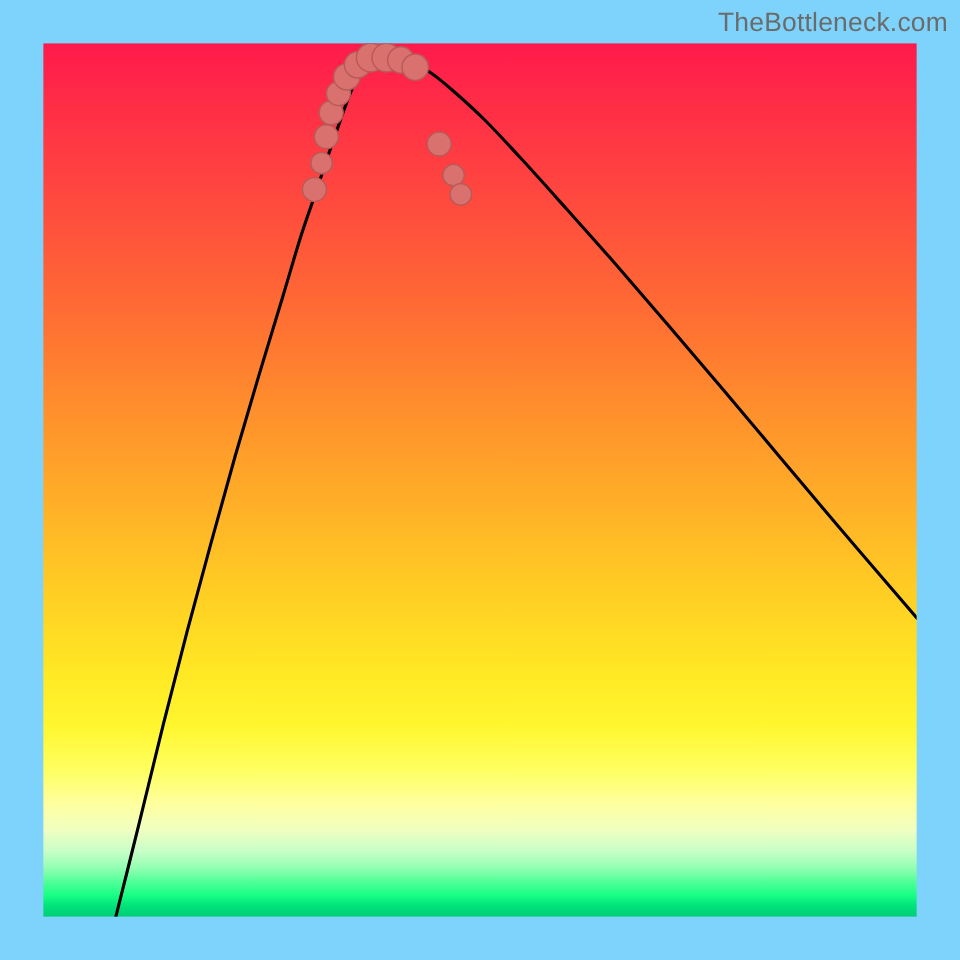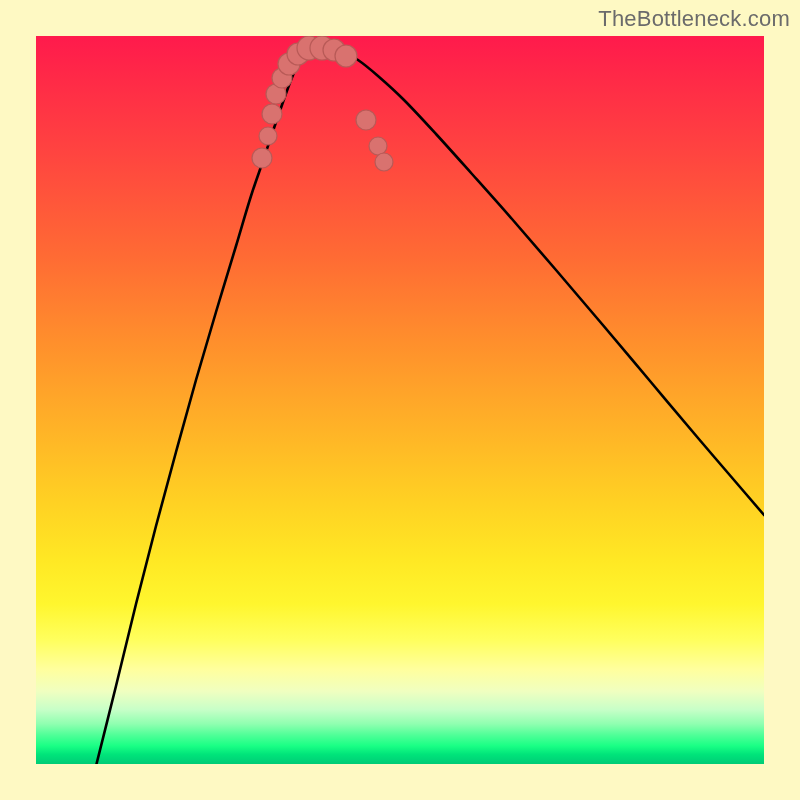--- a/index.html
+++ b/index.html
@@ -8,21 +8,21 @@
     width: 800px;
     height: 800px;
     background: #000;
     overflow: hidden;
     font-family: Arial, Helvetica, sans-serif;
   }
   .frame {
     position: absolute;
     left: 0; top: 0;
     width: 800px; height: 800px;
-    background: #fef9c3;
+    background: #7dd3fc;
   }
   .plot {
     position: absolute;
     left: 36px;
     top: 36px;
     width: 728px;
     height: 728px;
     overflow: hidden;
   }
   .gradient {

